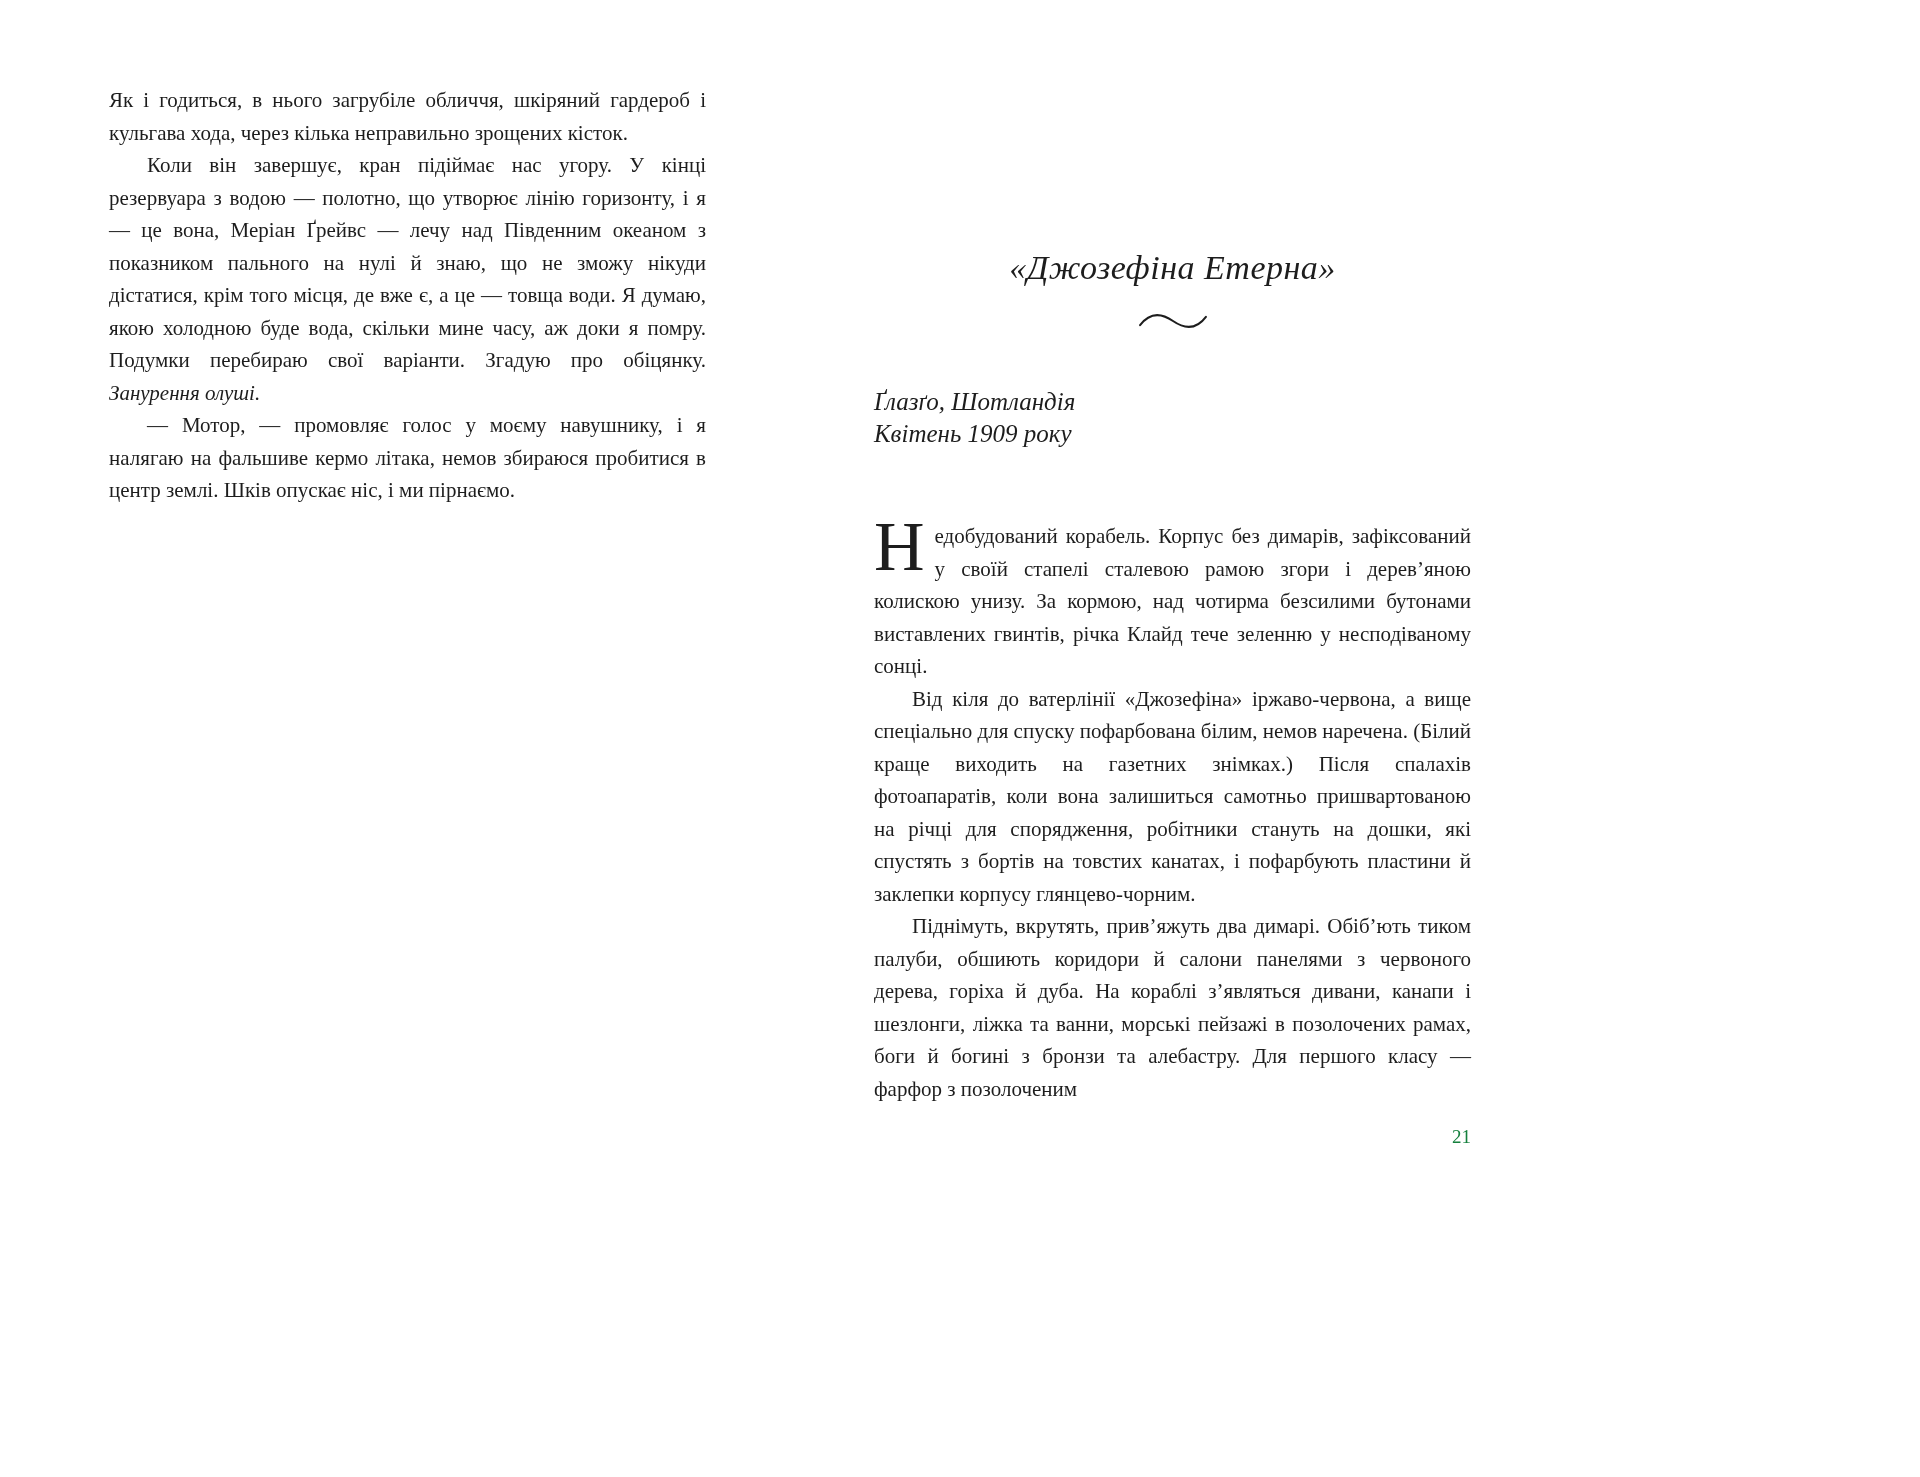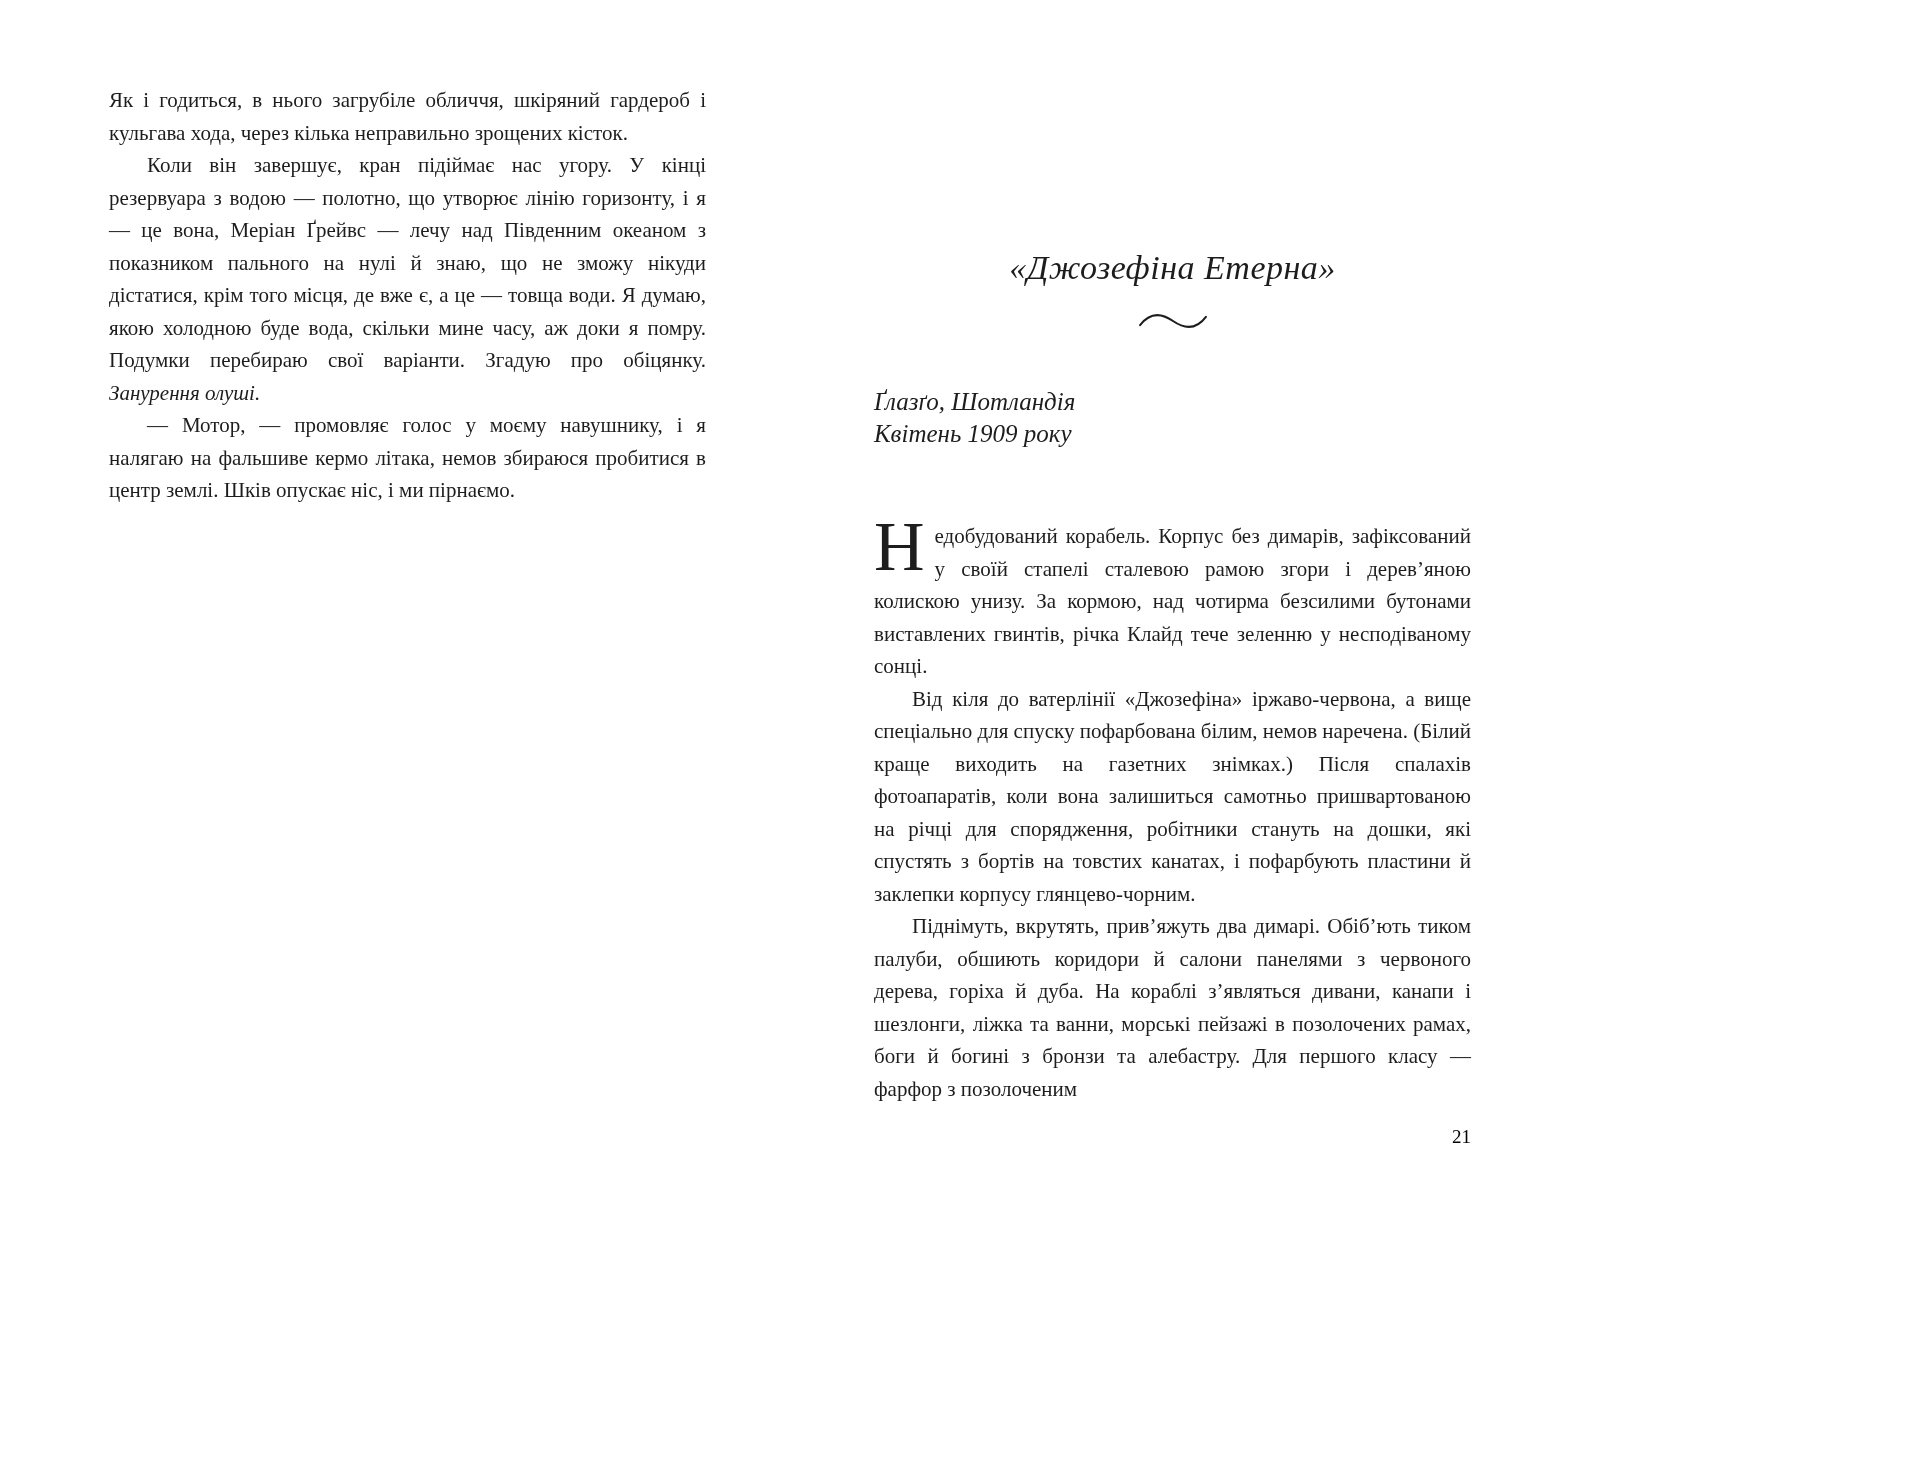--- a/index.html
+++ b/index.html
@@ -53,21 +53,21 @@
     font-style: normal;
   }
 
   .page-number {
     position: absolute;
     left: 874px;
     top: 1126px;
     width: 597px;
     text-align: right;
     font-size: 19px;
-    color: #000000;
+    color: #15803d;
   }
   em { }
 </style>
 </head>
 <body>
 
 <div class="spread">
 
   <div class="col left-col">
     <p class="para">Як і годиться, в нього загрубіле обличчя, шкіряний гардероб і кульгава хода, через кілька неправильно зрощених кісток.</p>

